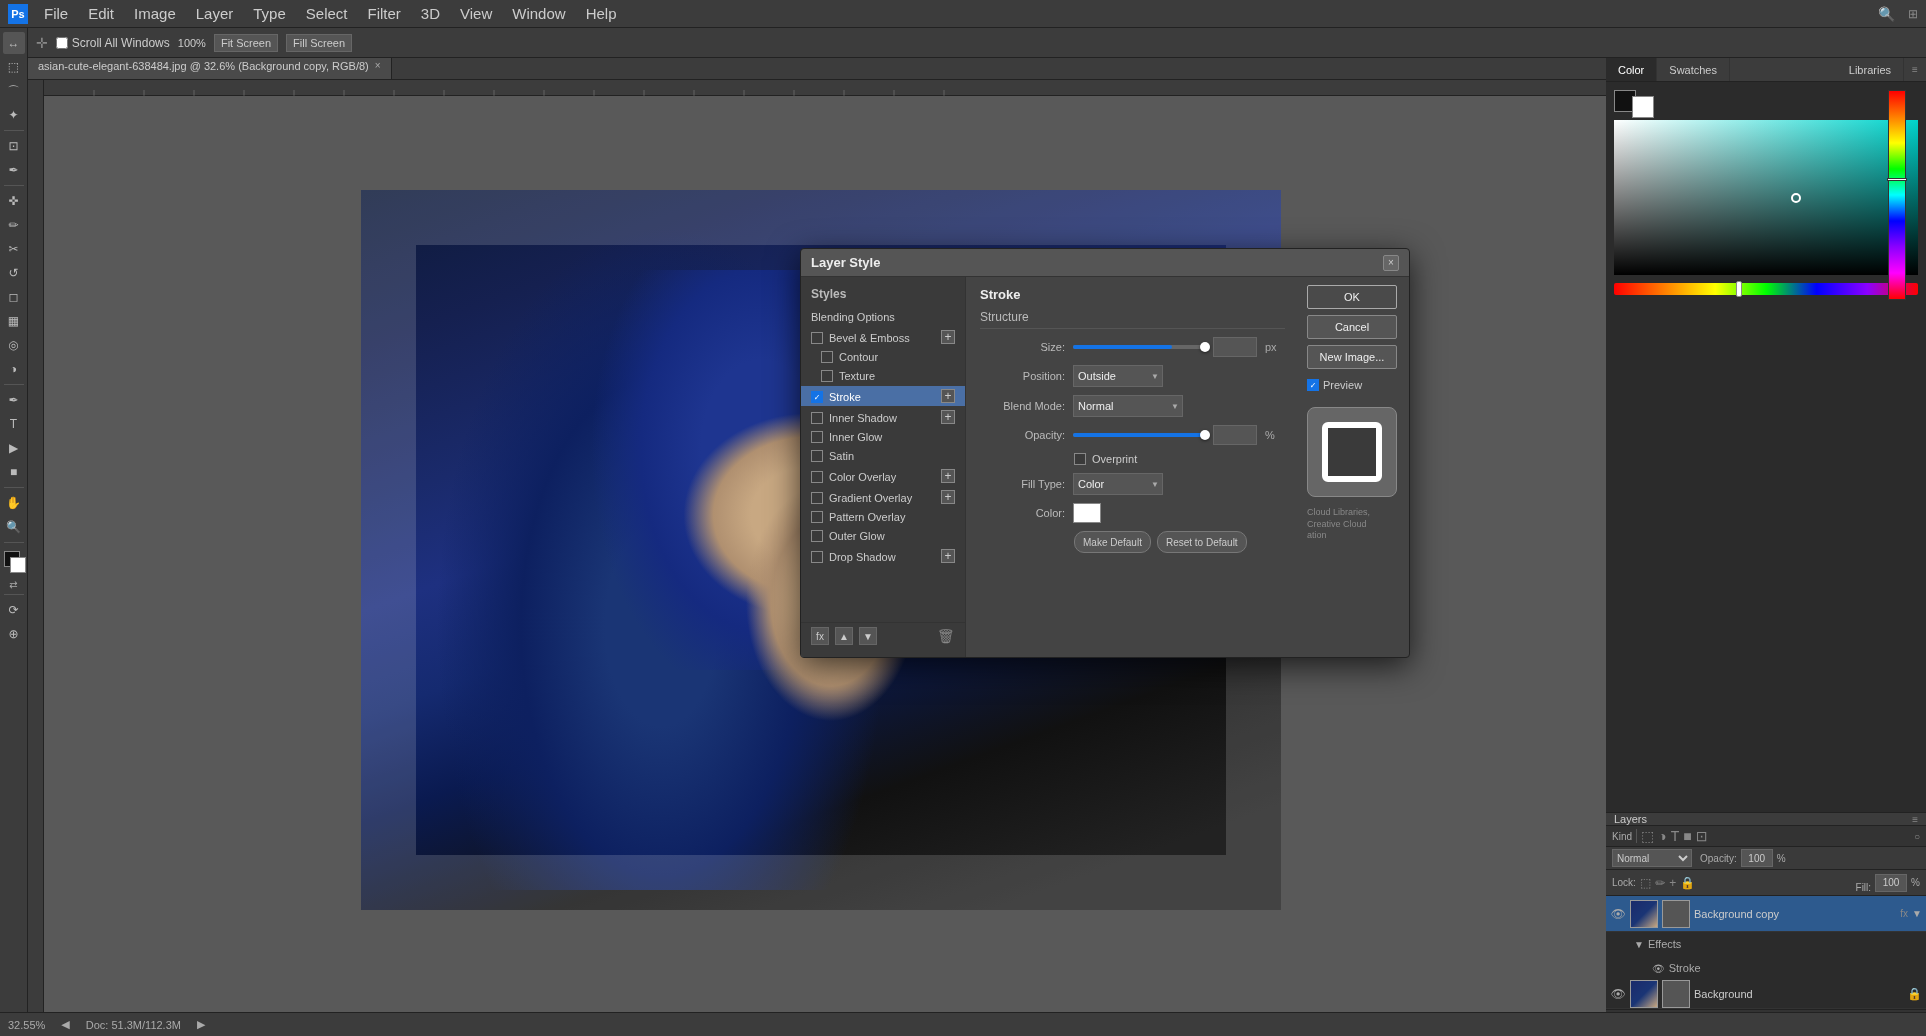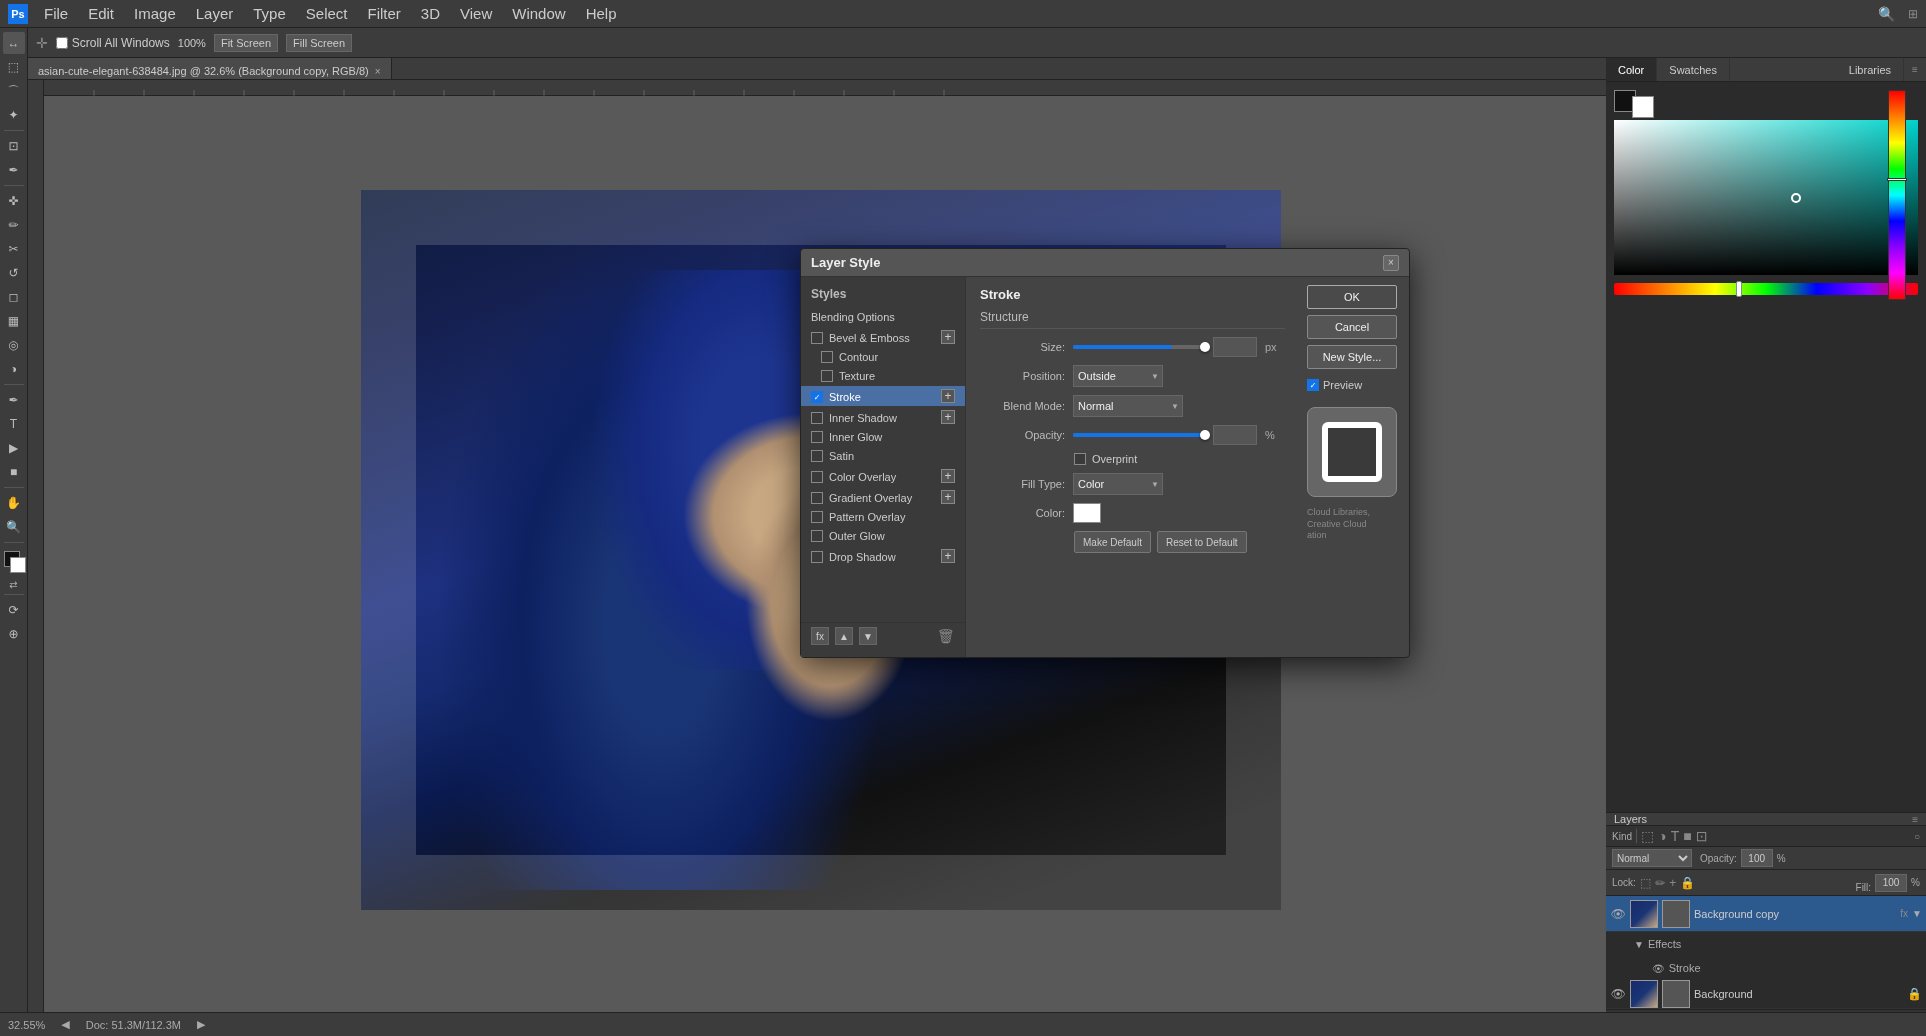--- a/index.html
+++ b/index.html
@@ -108,21 +108,21 @@
       border-bottom: 1px solid #222;
     }
     .tab-item {
       padding: 2px 10px;
       font-size: 11px;
       color: #ccc;
       background: #4a4a4a;
       border-right: 1px solid #222;
       cursor: pointer;
       height: 100%;
-      display: flex; align-items: flex-end; gap: 6px;
+      display: flex; align-items: flex-start; gap: 6px;
     }
     .tab-close { color: #aaa; font-size: 10px; cursor: pointer; }
     .canvas-viewport {
       position: absolute;
       top: 22px; left: 0; right: 0; bottom: 0;
       background: #595959;
       display: flex; align-items: center; justify-content: center;
       overflow: hidden;
     }
     
@@ -562,21 +562,21 @@
       margin-top: 8px;
     }
     .make-reset-btn {
       height: 22px;
       background: #555;
       border: 1px solid #777;
       color: #ccc;
       font-size: 10px;
       cursor: pointer;
       padding: 0 8px;
-      border-radius: 2px;
+      border-radius: 10px;
     }
 
     
     ::-webkit-scrollbar { width: 6px; height: 6px; }
     ::-webkit-scrollbar-track { background: #2b2b2b; }
     ::-webkit-scrollbar-thumb { background: #555; border-radius: 3px; }
   </style>
 </head>
 <body>
 
@@ -990,21 +990,21 @@
 
         <div class="make-reset-btns" style="padding-left:94px;">
           <button class="make-reset-btn">Make Default</button>
           <button class="make-reset-btn">Reset to Default</button>
         </div>
       </div>
 
       <div style="display:flex;flex-direction:column;padding:8px;gap:6px;width:110px;flex-shrink:0;">
         <button class="dlg-btn primary">OK</button>
         <button class="dlg-btn">Cancel</button>
-        <button class="dlg-btn">New Style...</button>
+        <button class="dlg-btn">New Image...</button>
 
         <div class="preview-check-row">
           <div class="preview-checkbox"></div>
           <span style="font-size:11px;color:#ccc;">Preview</span>
         </div>
 
         <div class="preview-box">
           <div class="preview-inner"></div>
         </div>
 

